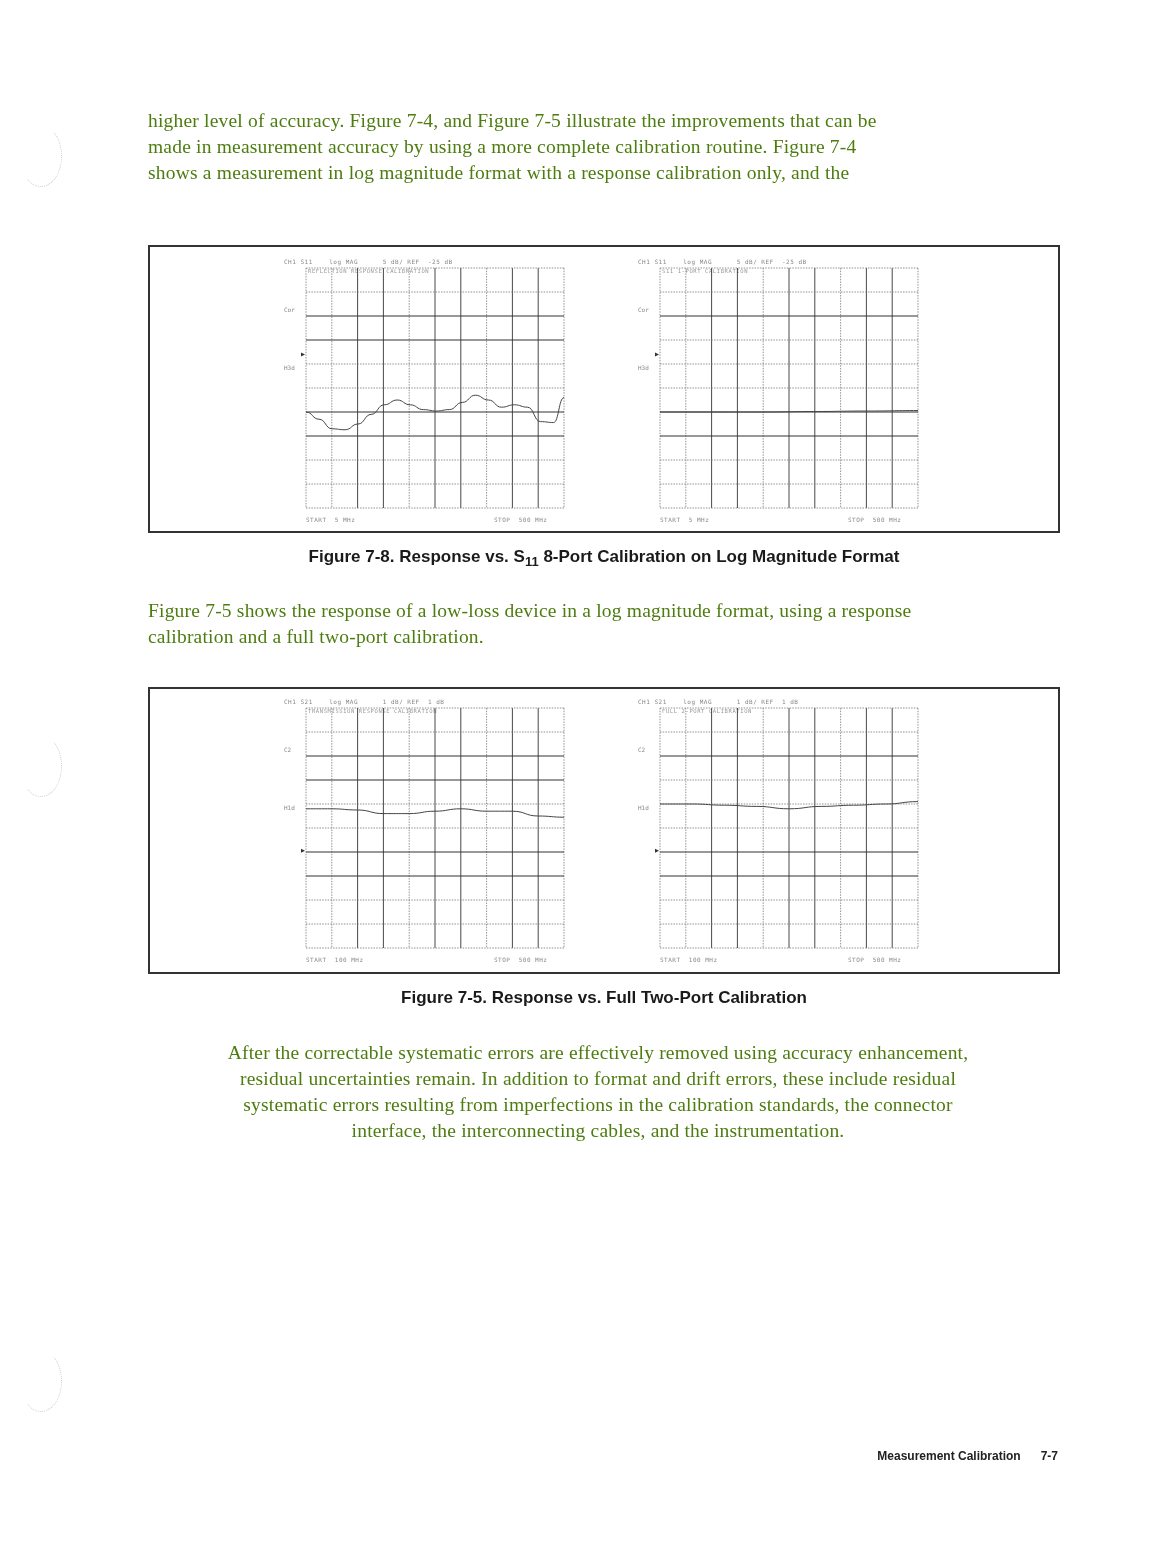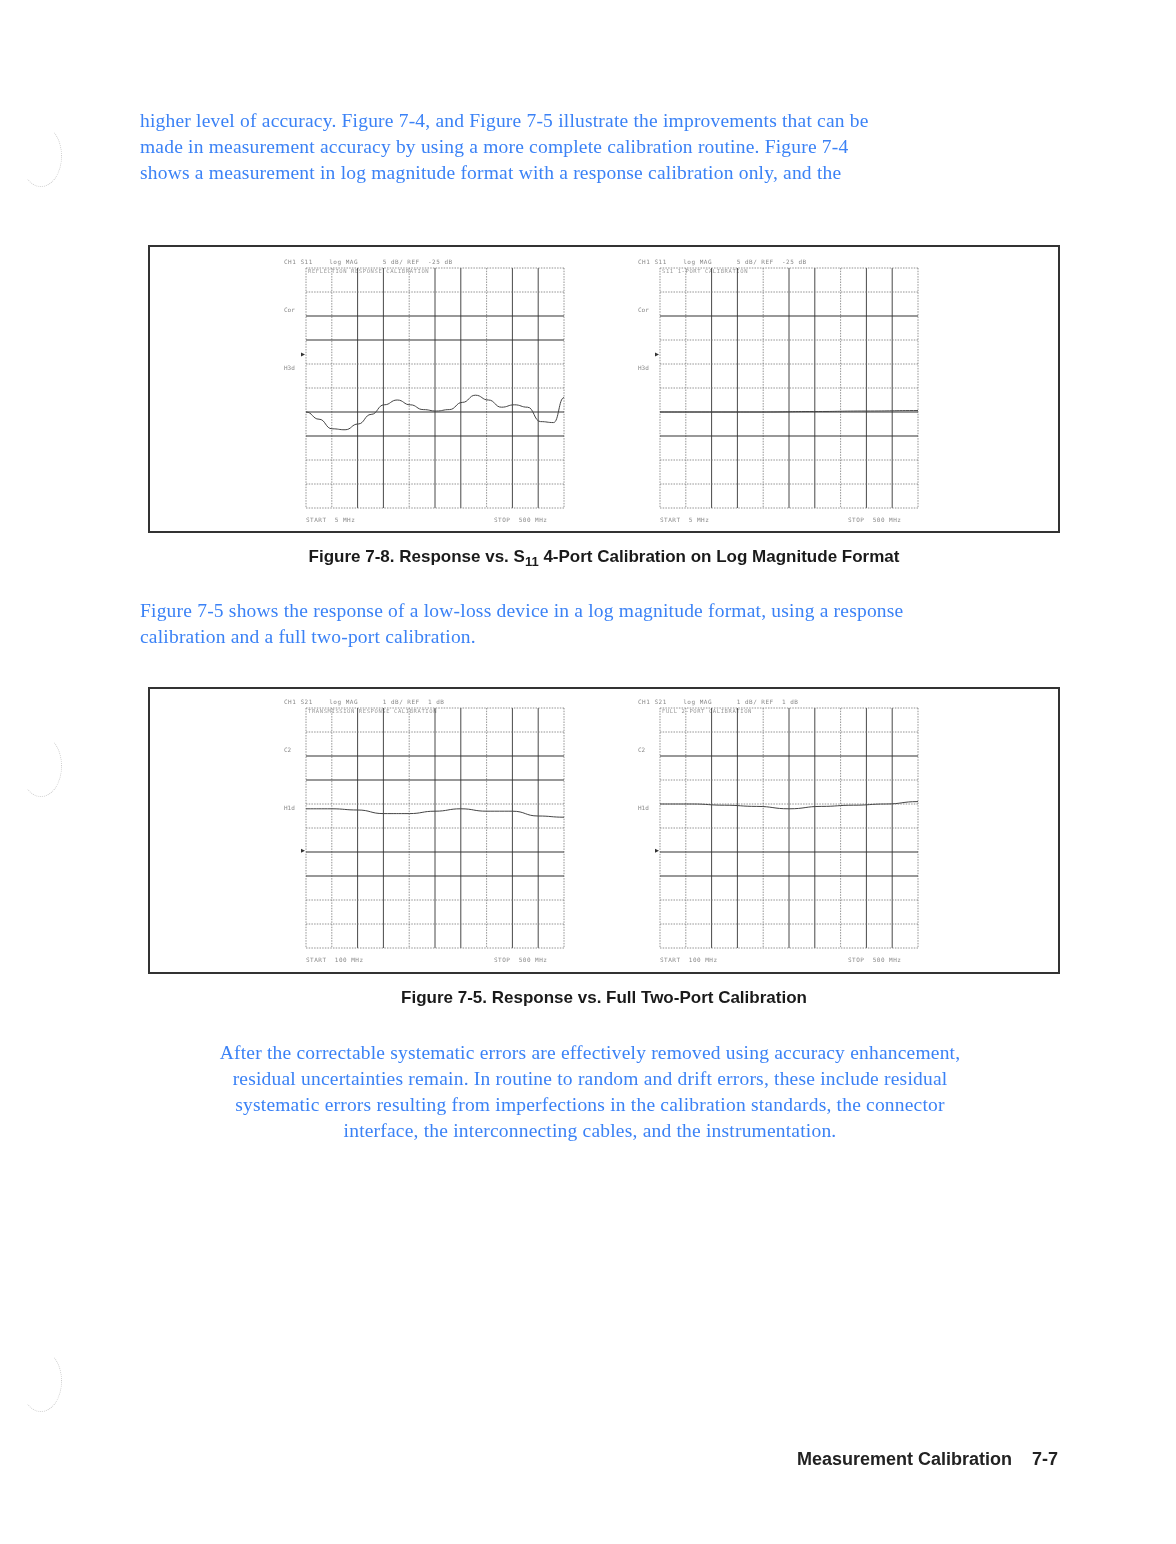--- a/index.html
+++ b/index.html
@@ -1,32 +1,32 @@
 <!DOCTYPE html>
 <html><head>
 <meta charset="utf-8">
 <style>
   html, body { margin: 0; padding: 0; background: #ffffff; }
   body { width: 1176px; height: 1544px; position: relative; overflow: hidden;
          font-family: "DejaVu Serif", "Liberation Serif", serif; color: #1a1a1a; }
-  .para { position: absolute; left: 140px; width: 900px; font-size: 19.5px; line-height: 26px;
-          font-family: "Liberation Serif", "DejaVu Serif", serif; color: #3b82f6; letter-spacing: 0.2px; }
+  .para { position: absolute; left: 148px; width: 900px; font-size: 19.5px; line-height: 26px;
+          font-family: "Liberation Serif", "DejaVu Serif", serif; color: #4d7c0f; letter-spacing: 0.2px; }
   .para sub { font-size: 12px; }
   .fig-frame { position: absolute; left: 148px; width: 912px; border: 2px solid #333; background: #fff; box-sizing: border-box; }
   .caption { position: absolute; left: 148px; width: 912px; text-align: center;
              font-family: "Liberation Sans", "DejaVu Sans", sans-serif; font-weight: bold; font-size: 17px; color: #1a1a1a; }
   .caption sub { font-size: 13px; }
   .plot { position: absolute; width: 290px; height: 275px; }
   .plot-header { position: absolute; left: 0; top: 0; font-family: "DejaVu Sans Mono", monospace; font-size: 6px; color: #888; white-space: pre; letter-spacing: 0.5px; }
   .plot-sub { position: absolute; left: 24px; top: 10px; font-family: "DejaVu Sans Mono", monospace; font-size: 5.5px; color: #999; white-space: pre; letter-spacing: 0.6px; }
   .side-label { position: absolute; left: 0; font-family: "DejaVu Sans Mono", monospace; font-size: 6px; color: #888; }
   .plot-foot { position: absolute; top: 258px; font-family: "DejaVu Sans Mono", monospace; font-size: 6px; color: #888; white-space: pre; letter-spacing: 0.5px; }
   .plot svg { position: absolute; left: 0; top: 0; overflow: visible; }
   .footer { position: absolute; top: 1449px; left: 700px; width: 358px; text-align: right;
-            font-family: "Liberation Sans", "DejaVu Sans", sans-serif; font-weight: bold; font-size: 18px; color: #222; }
+            font-family: "Liberation Sans", "DejaVu Sans", sans-serif; font-weight: bold; font-size: 12px; color: #222; }
   .footer .pg { margin-left: 20px; }
   .hole { position: absolute; width: 40px; height: 60px; border: 1px dotted #ccc; border-radius: 50%; border-left-color: transparent; border-top-color: transparent; }
 </style>
 </head>
 <body>
 
 <div class="hole" style="left:20px;top:125px;"></div>
 <div class="hole" style="left:20px;top:735px;"></div>
 <div class="hole" style="left:20px;top:1350px;"></div>
 
@@ -99,21 +99,21 @@
       <line x1="22" y1="154" x2="280" y2="154" stroke="#333" stroke-width="1.1"></line>
       <line x1="22" y1="178" x2="280" y2="178" stroke="#333" stroke-width="1.1"></line>
       <line x1="22" y1="202" x2="280" y2="202" stroke="#777" stroke-width="0.8" stroke-dasharray="1.5,1.2"></line>
       <line x1="22" y1="226" x2="280" y2="226" stroke="#777" stroke-width="0.8" stroke-dasharray="1.5,1.2"></line>
       <line x1="22" y1="250" x2="280" y2="250" stroke="#777" stroke-width="0.8" stroke-dasharray="1.5,1.2"></line>
       <path d="M17,94.39999999999999 L21,96.39999999999999 L17,98.39999999999999" fill="#333"></path>
       <path d="M22,154 C46.75757575757575,154 46.75757575757575,154 71.5151515151515,154 C97.57575757575756,154 97.57575757575756,154 123.63636363636363,154 C149.6969696969697,154 149.6969696969697,153.51999999999998 175.75757575757575,153.51999999999998 C201.8181818181818,153.51999999999998 201.8181818181818,153.03999999999996 227.87878787878788,153.03999999999996 C253.93939393939394,153.03999999999996 253.93939393939394,152.56 280,152.56" fill="none" stroke="#444" stroke-width="1"></path>
     </svg>
   </div>
 <div class="caption" style="top:547px;">
-  <span>Figure 7-8. Response vs. S</span><sub>11</sub><span> 4-Port Calibration on Log Magnitude Format</span>
+  <span>Figure 7-8. Response vs. S</span><sub>11</sub><span> 8-Port Calibration on Log Magnitude Format</span>
 </div>
 
 <div class="para" style="top:598px;font-family:Liberation Serif, serif;">
   <div>Figure 7-5 shows the response of a low-loss device in a log magnitude format, using a response</div>
   <div>calibration and a full two-port calibration.</div>
 </div>
 
 <div class="fig-frame" style="top:687px;height:287px;"></div>
 <div class="plot" style="left:284px;top:698px;">
     <div class="plot-header">CH1 S21    log MAG      1 dB/ REF  1 dB</div>
@@ -180,20 +180,20 @@
       <line x1="22" y1="226" x2="280" y2="226" stroke="#777" stroke-width="0.8" stroke-dasharray="1.5,1.2"></line>
       <line x1="22" y1="250" x2="280" y2="250" stroke="#777" stroke-width="0.8" stroke-dasharray="1.5,1.2"></line>
       <path d="M17,150.79999999999998 L21,152.79999999999998 L17,154.79999999999998" fill="#333"></path>
       <path d="M22,106 C38.125,106 38.125,106 54.25,106 C70.375,106 70.375,107.20000000000002 86.5,107.20000000000002 C102.625,107.20000000000002 102.625,108.39999999999998 118.75,108.39999999999998 C134.875,108.39999999999998 134.875,110.80000000000001 151,110.80000000000001 C167.125,110.80000000000001 167.125,108.39999999999998 183.25,108.39999999999998 C199.375,108.39999999999998 199.375,107.20000000000002 215.5,107.20000000000002 C231.625,107.20000000000002 231.625,106 247.75,106 C263.875,106 263.875,103.6 280,103.6" fill="none" stroke="#444" stroke-width="1"></path>
     </svg>
   </div>
 <div class="caption" style="top:988px;">Figure 7-5. Response vs. Full Two-Port Calibration</div>
 
 <div class="para" style="top:1040px;text-align:center;">
   <div>After the correctable systematic errors are effectively removed using accuracy enhancement,</div>
-  <div>residual uncertainties remain. In routine to random and drift errors, these include residual</div>
+  <div>residual uncertainties remain. In addition to format and drift errors, these include residual</div>
   <div>systematic errors resulting from imperfections in the calibration standards, the connector</div>
   <div>interface, the interconnecting cables, and the instrumentation.</div>
 </div>
 
 <div class="footer">
   <span>Measurement Calibration</span><span class="pg">7-7</span>
 </div>
 
 </body></html>

